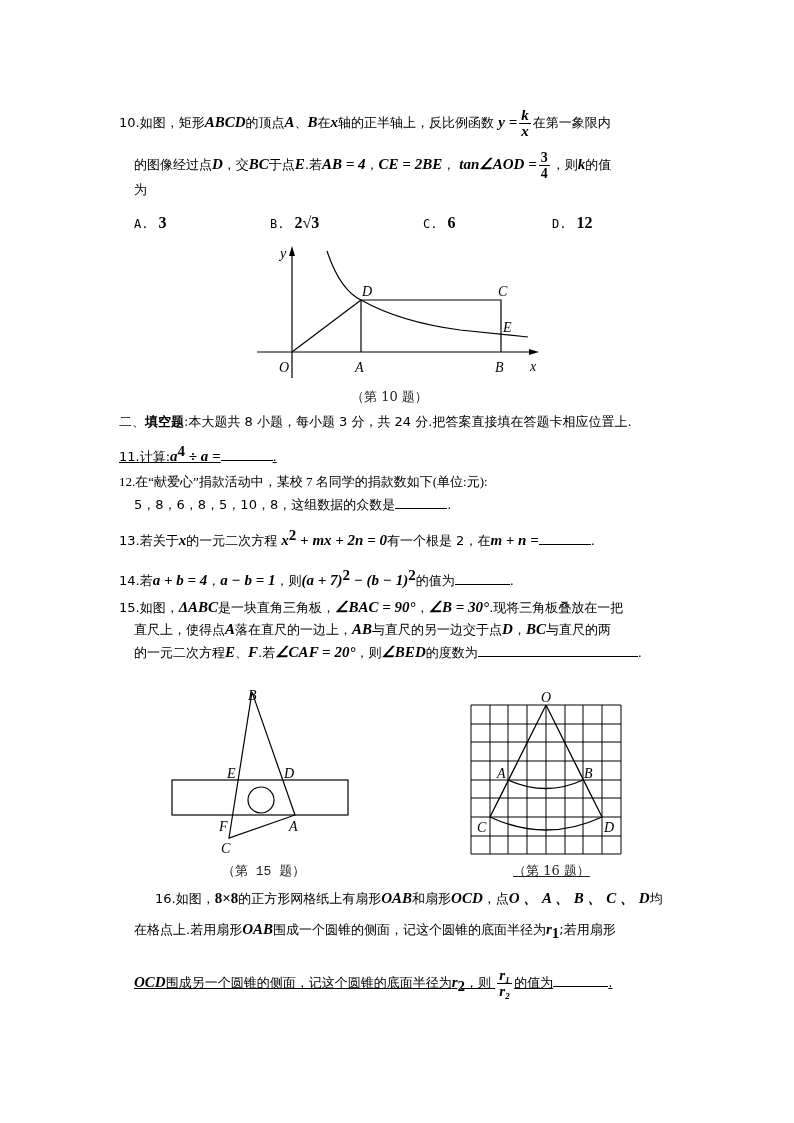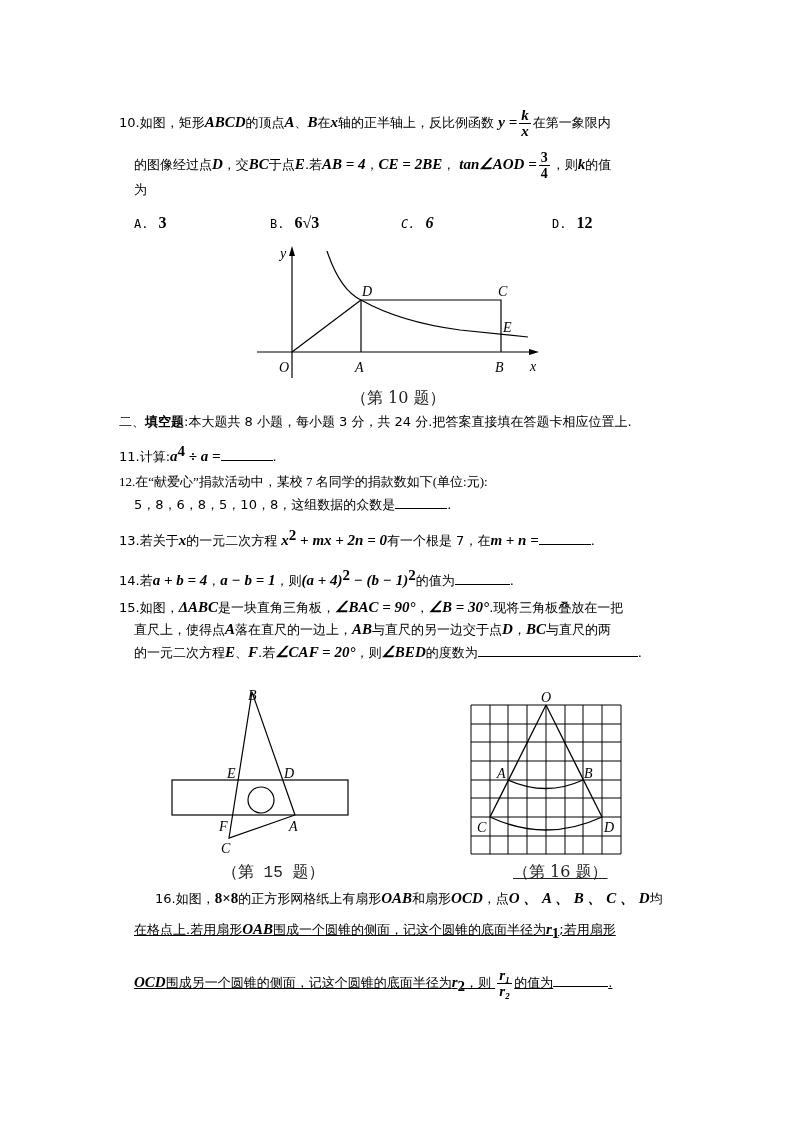--- a/index.html
+++ b/index.html
@@ -8,21 +8,21 @@
   .line { position:absolute; white-space:nowrap; font-size:13px; line-height:18px;text-align:center; }
   .m { font-family:"Liberation Serif", serif; font-weight:bold; font-style:italic; font-size:15px; }
   .mn { font-family:"Liberation Serif", serif; font-weight:bold; font-size:15px; }
   .blank { display:inline-block; border-bottom:1px solid #000; height:14px; vertical-align:baseline; }
   .frac { display:inline-flex; flex-direction:column; align-items:center; vertical-align:middle;
           font-family:"Liberation Serif", serif; font-weight:bold; font-size:14px; line-height:15px; margin:0 2px; }
   .frac .num { border-bottom:1px solid #000; padding:0 2px; }
   .frac .den { padding:0 2px; }
   .opt { position:absolute; top:214px; font-size:12px; font-family:"DejaVu Sans Mono", monospace; }
   .opt b { font-family:"Liberation Serif", serif; font-size:16px; margin-left:10px; }
-  .caption { position:absolute; font-size:16px; font-family:"DejaVu Serif", serif; color:#222; }
+  .caption { position:absolute; font-size:13px; font-family:"DejaVu Serif", serif; color:#222; }
   svg text { font-family:"Liberation Serif", serif; font-style:italic; font-size:14px; }
   sup { font-size:10px; }
   sub { font-size:10px; }
 </style>
 </head>
 <body>
 
 <div class="line" style="left:119px;top:108px;">
   <span>10.</span><span>如图，矩形</span><span class="m">ABCD</span><span>的顶点</span><span class="m">A</span><span>、</span><span class="m">B</span><span>在</span><span class="m">x</span><span>轴的正半轴上，反比例函数</span>
   <span class="m">y =</span><span class="frac">
@@ -35,22 +35,22 @@
   <span>的图像经过点</span><span class="m">D</span><span>，交</span><span class="m">BC</span><span>于点</span><span class="m">E</span><span>.若</span><span class="m">AB = 4</span><span>，</span><span class="m">CE = 2BE</span><span>，</span>
   <span class="m">tan∠AOD =</span><span class="frac">
       <span class="num">3</span>
       <span class="den">4</span>
     </span><span>，则</span><span class="m">k</span><span>的值</span>
 </div>
 
 <div class="line" style="left:134px;top:181px;">为</div>
 
 <div class="opt" style="left:134px;"><span>A.</span><b>3</b></div>
-<div class="opt" style="left:270px;"><span>B.</span><b>6√3</b></div>
-<div class="opt" style="left:401px;font-style:italic;"><span>C.</span><b>6</b></div>
+<div class="opt" style="left:270px;"><span>B.</span><b>2√3</b></div>
+<div class="opt" style="left:423px;"><span>C.</span><b>6</b></div>
 <div class="opt" style="left:533px;padding-left:19px;"><span>D.</span><b>12</b></div>
 
 <svg style="position:absolute;left:250px;top:240px;" width="300" height="140" viewBox="250 240 300 140">
   <line x1="292" y1="378" x2="292" y2="250" stroke="#000" stroke-width="1.2"></line>
   <polygon points="292,246 289,256 295,256" fill="#000"></polygon>
   <line x1="257" y1="352" x2="535" y2="352" stroke="#000" stroke-width="1.2"></line>
   <polygon points="539,352 529,349 529,355" fill="#000"></polygon>
   <line x1="292" y1="352" x2="361" y2="300" stroke="#000" stroke-width="1.2"></line>
   <line x1="361" y1="352" x2="361" y2="300" stroke="#000" stroke-width="1.2"></line>
   <polyline points="361,300 501,300 501,352" fill="none" stroke="#000" stroke-width="1.2"></polyline>
@@ -63,38 +63,38 @@
   <text x="362" y="296">D</text>
   <text x="498" y="296">C</text>
   <text x="503" y="332">E</text>
 </svg>
 <div class="caption" style="left:351px;top:388px;">（第 10 题）</div>
 
 <div class="line" style="left:119px;top:413px;">
   <span>二、</span><b>填空题</b><span>:本大题共 8 小题，每小题 3 分，共 24 分.把答案直接填在答题卡相应位置上.</span>
 </div>
 
-<div class="line" style="left:119px;top:442px;">
+<div class="line" style="left:119px;top:442px;text-decoration:underline;">
   <span>11.</span><span>计算:</span><span class="m">a</span><sup class="mn">4</sup><span class="m"> ÷ a =</span><span class="blank" style="width:52px;"></span><span>.</span>
 </div>
 
 <div class="line" style="left:119px;top:473px;font-family:Liberation Serif, serif;">
   <span>12.</span><span>在“献爱心”捐款活动中，某校 7 名同学的捐款数如下(单位:元):</span>
 </div>
 <div class="line" style="left:134px;top:494px;">
   <span>5，8，6，8，5，10，8，这组数据的众数是</span><span class="blank" style="width:52px;"></span><span>.</span>
 </div>
 
 <div class="line" style="left:119px;top:526px;">
   <span>13.</span><span>若关于</span><span class="m">x</span><span>的一元二次方程</span>
-  <span class="m">x</span><sup class="mn">2</sup><span class="m"> + mx + 2n = 0</span><span>有一个根是 7，在</span><span class="m">m + n =</span><span class="blank" style="width:52px;"></span><span>.</span>
+  <span class="m">x</span><sup class="mn">2</sup><span class="m"> + mx + 2n = 0</span><span>有一个根是 2，在</span><span class="m">m + n =</span><span class="blank" style="width:52px;"></span><span>.</span>
 </div>
 
 <div class="line" style="left:119px;top:566px;">
-  <span>14.</span><span>若</span><span class="m">a + b = 4</span><span>，</span><span class="m">a − b = 1</span><span>，则</span><span class="m">(a + 4)</span><sup class="mn">2</sup><span class="m"> − (b − 1)</span><sup class="mn">2</sup><span>的值为</span><span class="blank" style="width:55px;"></span><span>.</span>
+  <span>14.</span><span>若</span><span class="m">a + b = 4</span><span>，</span><span class="m">a − b = 1</span><span>，则</span><span class="m">(a + 7)</span><sup class="mn">2</sup><span class="m"> − (b − 1)</span><sup class="mn">2</sup><span>的值为</span><span class="blank" style="width:55px;"></span><span>.</span>
 </div>
 
 <div class="line" style="left:119px;top:598px;">
   <span>15.</span><span>如图，</span><span class="m">ΔABC</span><span>是一块直角三角板，</span><span class="m">∠BAC = 90°</span><span>，</span><span class="m">∠B = 30°</span><span>.现将三角板叠放在一把</span>
 </div>
 <div class="line" style="left:134px;top:620px;">
   <span>直尺上，使得点</span><span class="m">A</span><span>落在直尺的一边上，</span><span class="m">AB</span><span>与直尺的另一边交于点</span><span class="m">D</span><span>，</span><span class="m">BC</span><span>与直尺的两</span>
 </div>
 <div class="line" style="left:134px;top:642px;">
   <span>的一元二次方程</span><span class="m">E</span><span>、</span><span class="m">F</span><span>.若</span><span class="m">∠CAF = 20°</span><span>，则</span><span class="m">∠BED</span><span>的度数为</span><span class="blank" style="width:160px;"></span><span>.</span>
@@ -142,21 +142,21 @@
   <text x="497" y="778">A</text>
   <text x="584" y="778">B</text>
   <text x="477" y="832">C</text>
   <text x="604" y="832">D</text>
 </svg>
 <div class="caption" style="left:513px;top:862px;text-decoration:underline;">（第 16 题）</div>
 
 <div class="line" style="left:119px;top:889px;margin-left:36px;">
   <span>16.</span><span>如图，</span><span class="mn">8×8</span><span>的正方形网格纸上有扇形</span><span class="m">OAB</span><span>和扇形</span><span class="m">OCD</span><span>，点</span><span class="m">O 、 A 、 B 、 C 、 D</span><span>均</span>
 </div>
-<div class="line" style="left:134px;top:920px;text-decoration:underline;">
+<div class="line" style="left:134px;top:920px;">
   <span>在格点上.若用扇形</span><span class="m">OAB</span><span>围成一个圆锥的侧面，记这个圆锥的底面半径为</span><span class="m">r</span><sub class="mn">1</sub><span>;若用扇形</span>
 </div>
 <div class="line" style="left:134px;top:968px;text-decoration:underline;">
   <span class="m">OCD</span><span>围成另一个圆锥的侧面，记这个圆锥的底面半径为</span><span class="m">r</span><sub class="mn">2</sub><span>，则</span>
   <span class="frac">
       <span class="num m">r₁</span>
       <span class="den m">r₂</span>
     </span><span>的值为</span><span class="blank" style="width:55px;"></span><span>.</span>
 </div>
 

